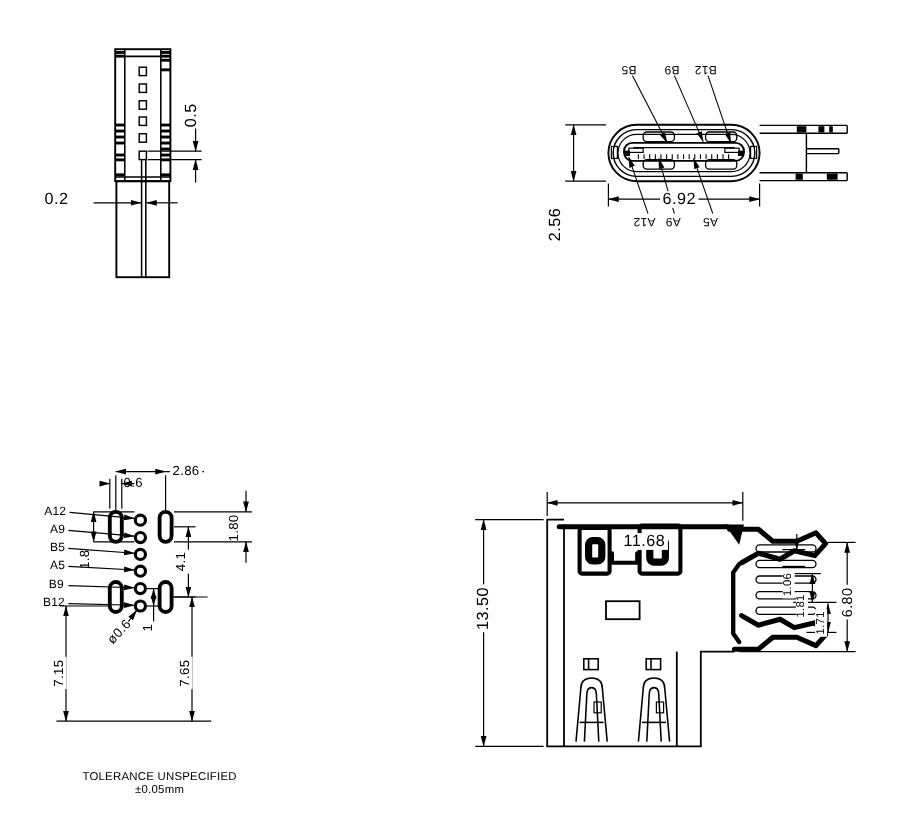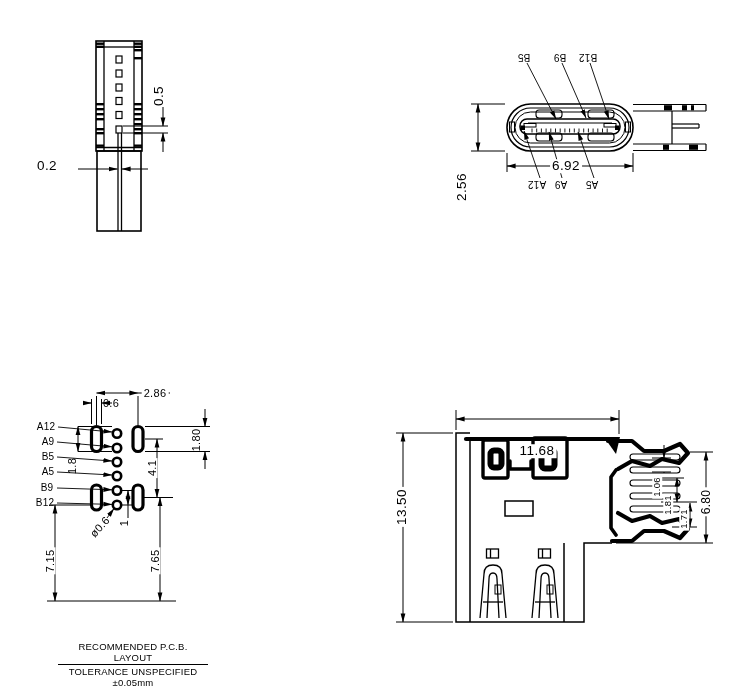--- a/index.html
+++ b/index.html
@@ -364,17 +364,16 @@
 <span class="t v f11 bg" style="left:155px;top:561px;">7.65</span>
 
 <span class="t f13 bg" style="left:537px;top:419px;margin-top:32px;">11.68</span>
 <span class="t v f13 bg" style="left:402px;top:507px;">13.50</span>
 <span class="t v f12 bg" style="left:706px;top:502px;">6.80</span>
 <span class="t v f9 bg" style="left:657px;top:487px;">1.06</span>
 <span class="t v f9 bg" style="left:668px;top:505px;">1.81</span>
 <span class="t v f9 bg" style="left:684px;top:519px;">1.71</span>
 
 <div id="notes">
-  <span class="n1 f9">RECOMMENDED  P.C.B.  LAYOUT</span>
   <span class="n2 f9">TOLERANCE UNSPECIFIED ±0.05mm</span>
 </div>
 
 </div>
 
 </body></html>

